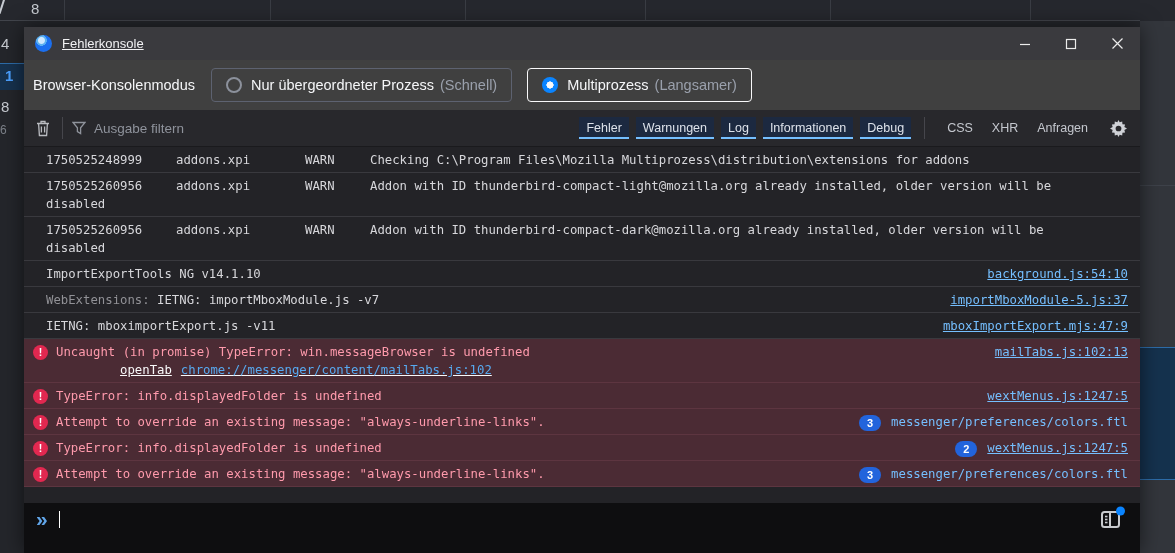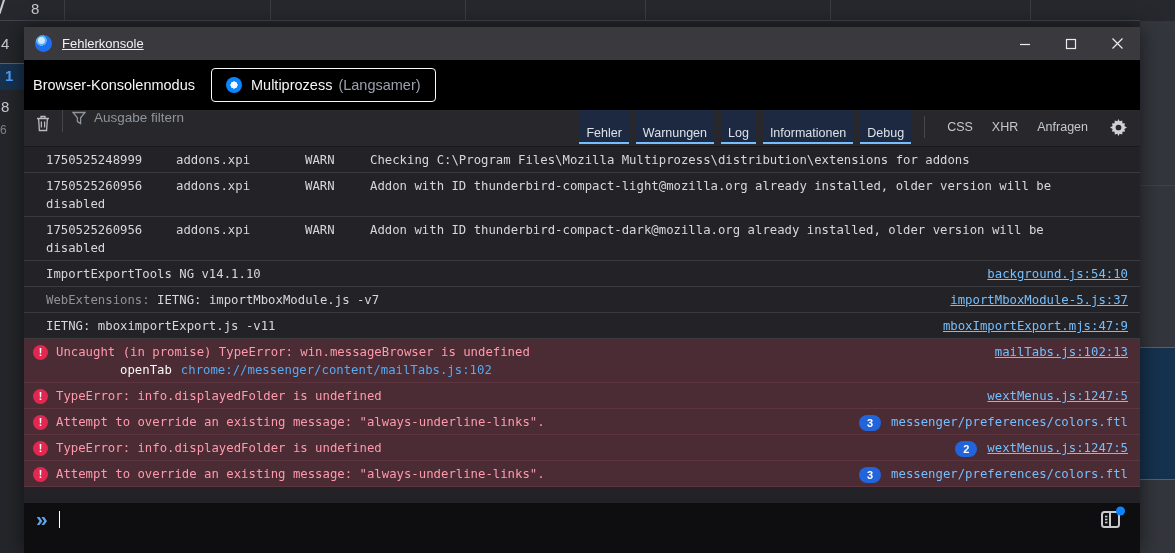--- a/index.html
+++ b/index.html
@@ -25,49 +25,49 @@
   
   .window { position:absolute; left:24px; top:27px; width:1116px; height:526px; display:flex; flex-direction:column; background:#232327; box-shadow:0 0 20px rgba(0,0,0,.55); }
 
   .titlebar { flex:0 0 33px; background:#3a3a3e; display:flex; align-items:center; }
   .tb-logo { width:17px; height:17px; border-radius:50%; margin:0 10px 0 11px; flex-shrink:0;
              background:radial-gradient(circle at 38% 32%, #cfe8ff 0 3px, #59b0f2 4px 34%, #1b6ff0 35% 72%, #0d4fc0 100%); }
   .tb-title { color:#f2f2f4; font-size:13px;text-decoration:underline; }
   .tb-controls { margin-left:auto; display:flex; height:100%; }
   .tb-btn { width:46px; height:100%; display:flex; align-items:center; justify-content:center; }
 
-  .modebar { flex:0 0 50px; background:#000000; display:flex; align-items:center; padding-left:9px; }
+  .modebar { flex:0 0 50px; background:#404040; display:flex; align-items:center; padding-left:9px; }
   .mode-label { font-size:14.5px; color:#f5f6f8; margin-right:16px; white-space:nowrap; }
   .mode-opt { display:flex; align-items:center; gap:9px; border:1px solid #5d6270; border-radius:4px; height:34px; padding:0 14px; margin-right:15px; font-size:14.5px; color:#f5f6f8; white-space:nowrap; cursor:default; }
   .mode-opt.selected { border-color:#f9f9fa; }
   .radio { width:16px; height:16px; border-radius:50%; border:2px solid #8c919c; flex-shrink:0; }
   .mode-opt.selected .radio { border:none; background:radial-gradient(circle, #f9f9fa 0 3.5px, #0a84ff 3.6px); }
   .mode-hint { color:#9aa0ac; margin-left:-3px; }
 
-  .toolbar { flex:0 0 37px; background:#28282c; border-bottom:1px solid #1a1a1d; display:flex; align-items:flex-start; padding:0 9px 0 6px; }
+  .toolbar { flex:0 0 37px; background:#28282c; border-bottom:1px solid #1a1a1d; display:flex; align-items:center; padding:0 9px 0 6px; }
   .icon-btn { display:flex; align-items:center; justify-content:center; width:26px; height:26px; flex-shrink:0; }
   .vsep { width:1px; height:22px; background:#46464c; margin:0 9px 0 6px; flex-shrink:0; }
   .filter-box { display:flex; align-items:center; gap:8px; color:#8f939c; font-size:13.5px; flex:1 1 auto; min-width:0; }
   .btn-group { display:flex; align-items:center; gap:7px; flex-shrink:0; }
-  .lvl-btn { font-size:12.5px; color:#dde2ea; background:#1c2940; border-bottom:2px solid #75bfff; padding:16px 7px 2px; cursor:default; }
+  .lvl-btn { font-size:12.5px; color:#dde2ea; background:#1c2940; border-bottom:2px solid #75bfff; padding:4px 7px 2px; cursor:default; }
   .cat-btn { font-size:12.5px; color:#c4c7ce; padding:4px 6px; cursor:default; }
 
   
   .console { flex:1 1 auto; font-family:"DejaVu Sans Mono",monospace; font-size:12.3px; color:#d7d7db; overflow:hidden; }
   .row { display:flex; align-items:flex-start; border-bottom:1px solid #39393e; line-height:18px; padding:4px 12px 3px 0; }
   .row.error { background:#4b2b34; border-bottom-color:#5d3540; color:#ff9aac; }
   .warn-body, .log-body, .err-body { padding-left:22px; min-width:0; }
   .err-body { padding-left:8px;text-align:center; }
   .warn-line1 { display:flex; }
   .c-ts { width:130px; flex-shrink:0; }
   .c-src { width:129px; flex-shrink:0; }
   .c-lvl { width:65px; flex-shrink:0; }
   .log-prefix { color:#919196; }
   .err-icon { width:15px; height:15px; border-radius:50%; background:#e22850; color:#fff; font-family:"Liberation Sans",sans-serif; font-size:10.5px; font-weight:bold; text-align:center; line-height:15px; flex-shrink:0; margin:2px 0 0 9px; }
-  .err-line2 { padding-left:26px; color:#f9f9fa; }
+  .err-line2 { padding-left:26px; color:#f9f9fa;text-decoration:underline; }
   .err-loc { color:#57a9f0; margin-left:9px; }
   .err-line3 { padding-left:15px; }
   .learn-more { color:#75bfff; text-decoration:underline; cursor:pointer; }
   .row-right { margin-left:auto; display:flex; align-items:flex-end; gap:10px; white-space:nowrap; padding-left:14px; }
   .loc-link { color:#75bfff; cursor:pointer; }
   .loc-link.u { text-decoration:underline; }
   .count-badge { background:#2264dc; color:#fff; font-family:"Liberation Sans",sans-serif; font-size:11px; font-weight:bold; border-radius:9px; padding:1px 8px; line-height:14px; margin-top:1px; }
 
   
   .prompt-area { flex:0 0 50px; background:#0e0e10; position:relative; display:flex; align-items:flex-start; padding:6px 10px 0 12px; }
@@ -119,20 +119,25 @@
       <div class="tb-btn">
         <svg width="13" height="13" viewBox="0 0 13 13">
             <path d="M1.5 1.5 L11.5 11.5 M11.5 1.5 L1.5 11.5" stroke="#ececec" stroke-width="1.2"></path>
           </svg>
       </div>
     </div>
   </div>
 
   <div class="modebar">
     <span class="mode-label">Browser-Konsolenmodus</span>
+    <div class="mode-opt">
+      <span class="radio"></span>
+      <span>Nur übergeordneter Prozess</span>
+      <span class="mode-hint">(Schnell)</span>
+    </div>
     <div class="mode-opt selected">
       <span class="radio"></span>
       <span>Multiprozess</span>
       <span class="mode-hint">(Langsamer)</span>
     </div>
   </div>
 
   <div class="toolbar">
     <div class="icon-btn">
       <svg width="14" height="17" viewBox="0 0 14 17">

